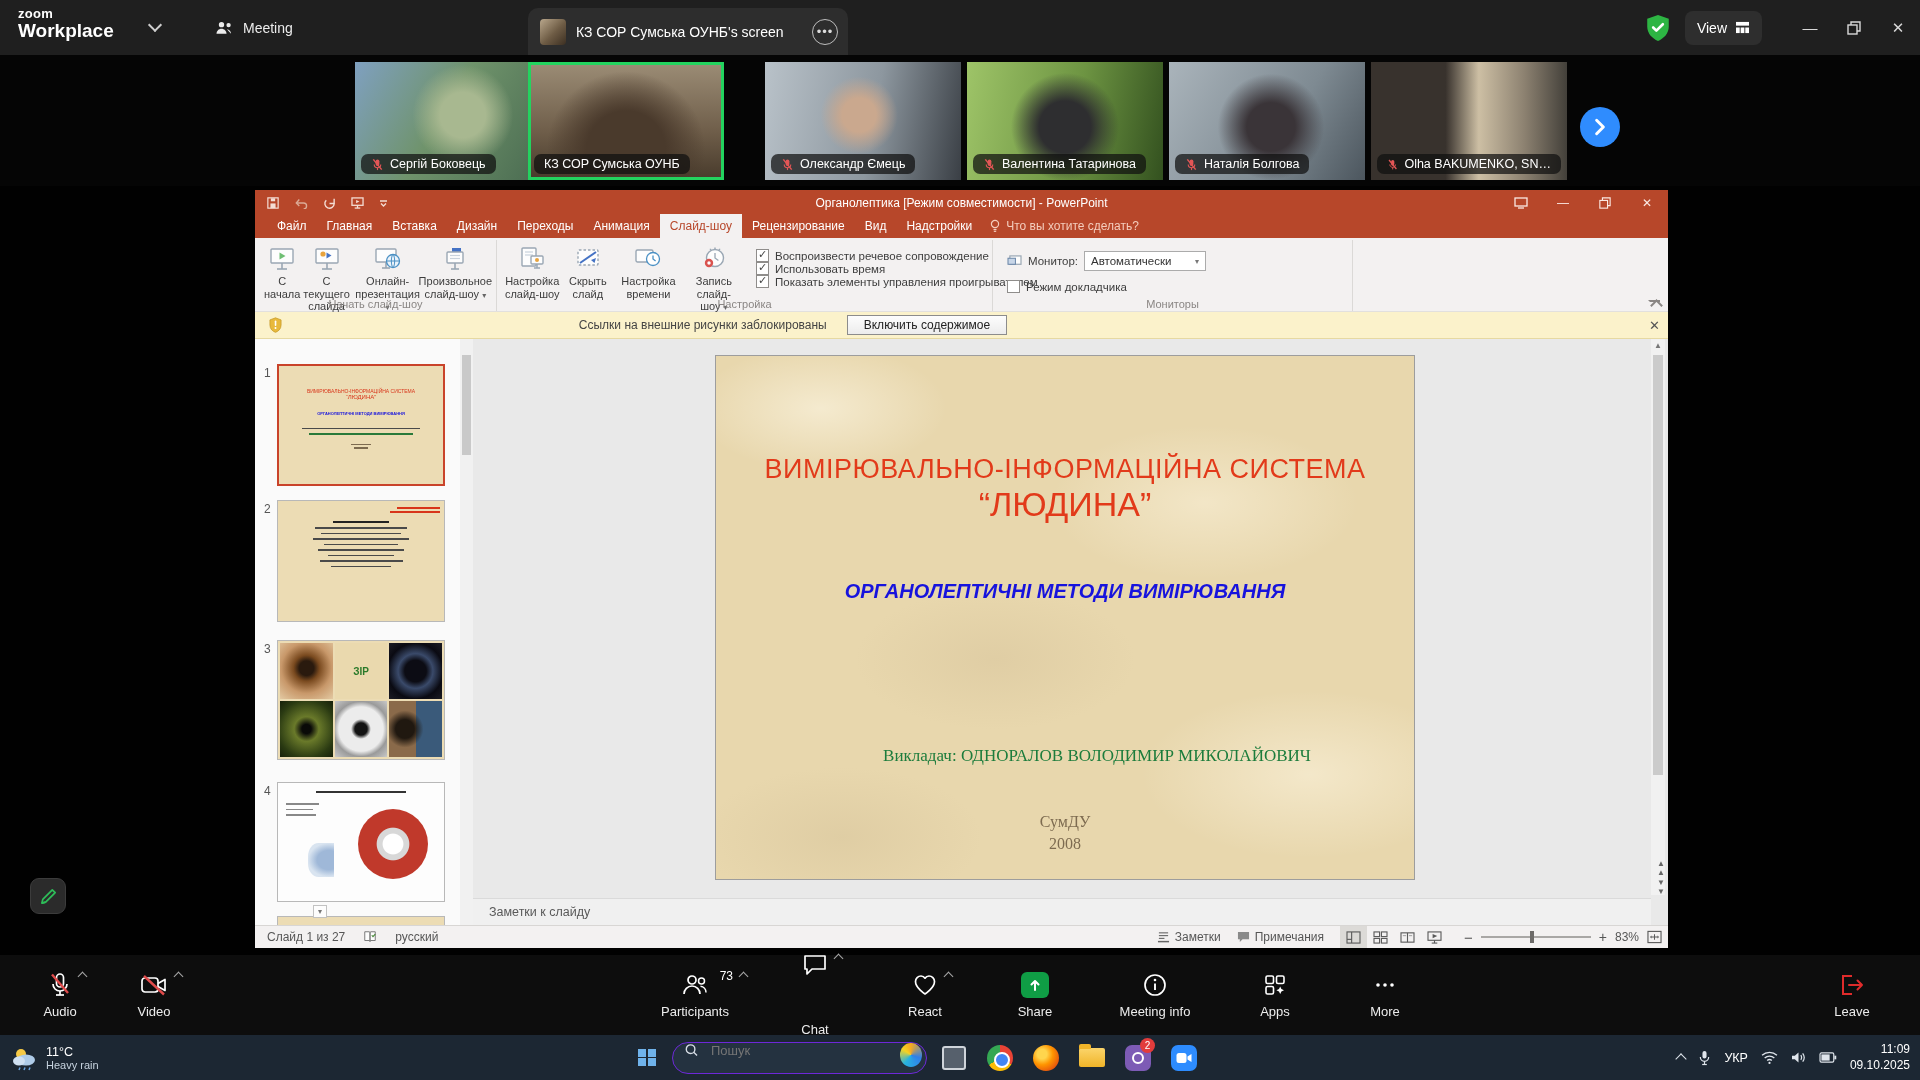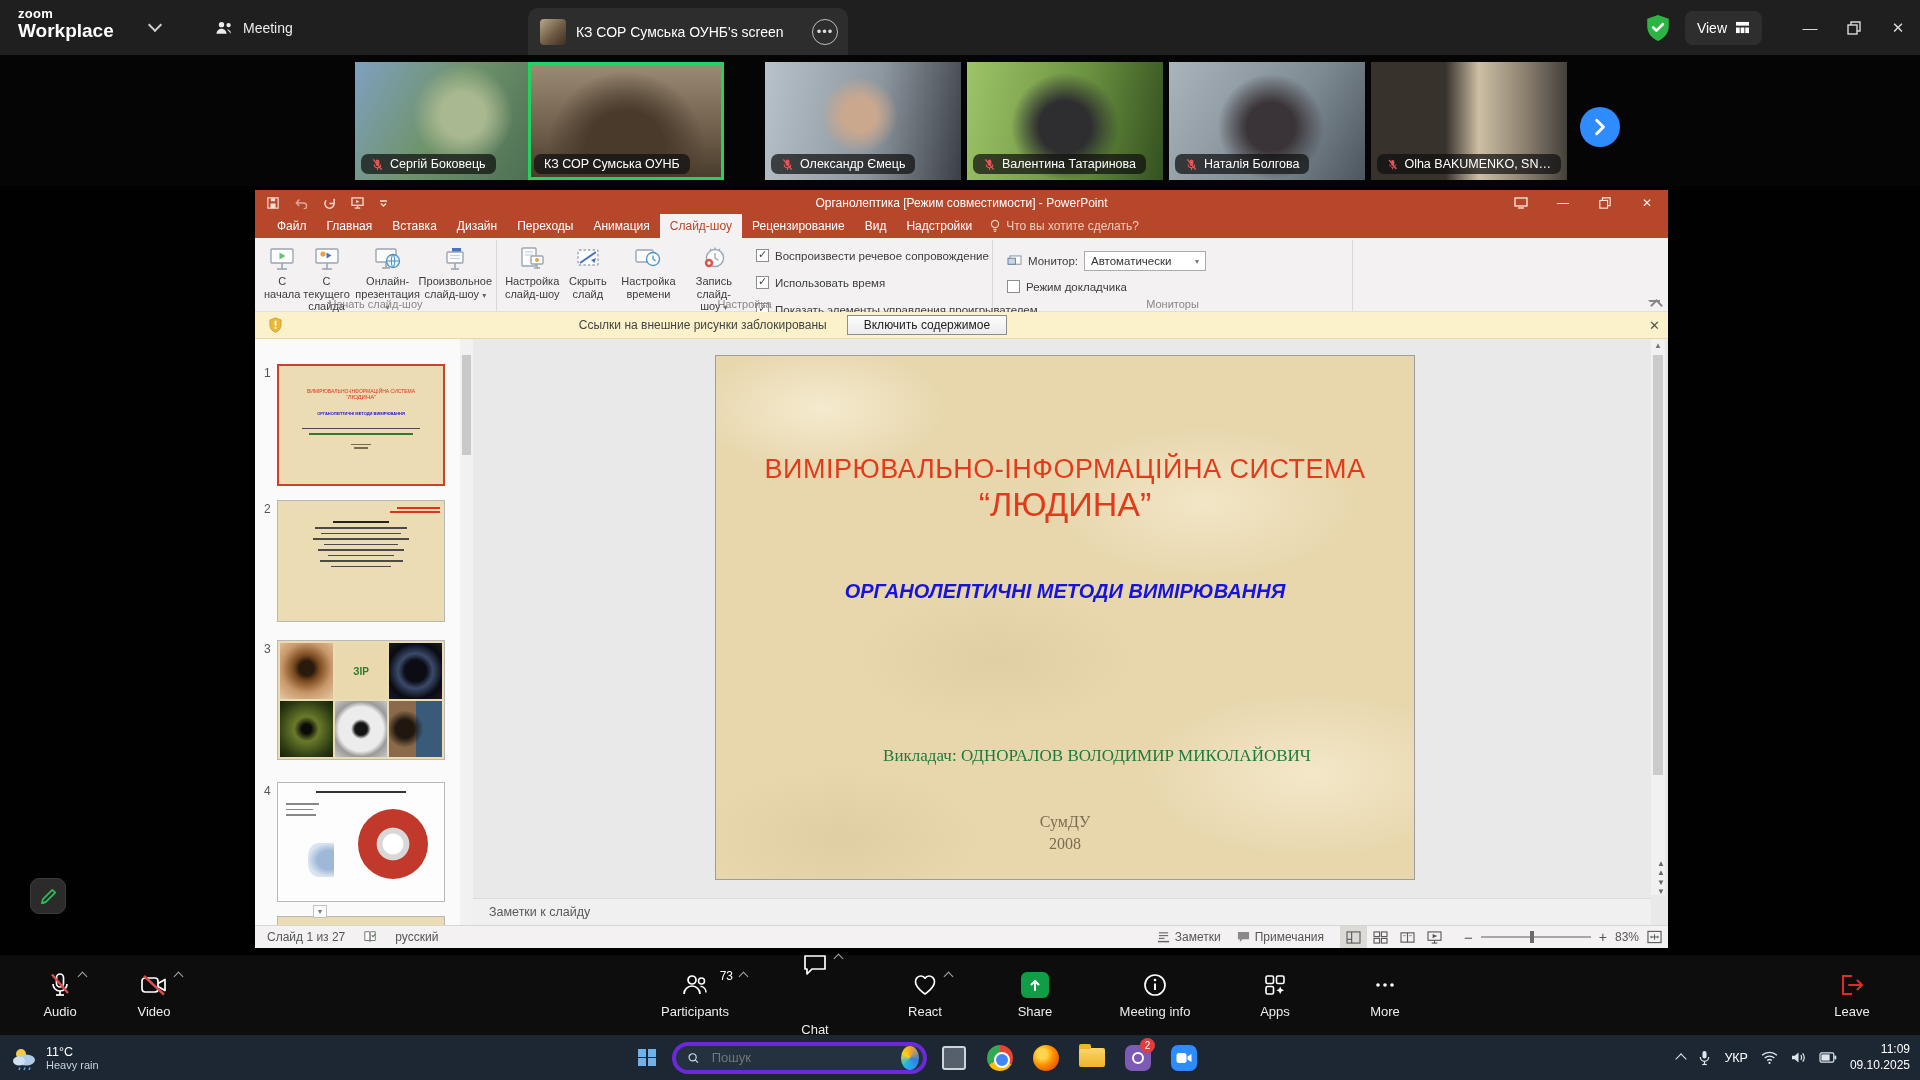--- a/index.html
+++ b/index.html
@@ -51,21 +51,21 @@
   .tellme { display:flex; align-items:center; gap:6px; color:#f4cdbd; font-size:12px; margin-left:8px; }
   .acct { position:absolute; right:8px; top:26px; height:24px; display:flex; align-items:center; gap:16px; color:#fff; font-size:12px; }
 
   .ppt-ribbon { position:absolute; top:50px; left:0; width:100%; height:72px; background:#f3f1f1; border-bottom:1px solid #e2e0de; display:flex; }
   .rgroup { position:relative; display:flex; align-items:flex-start; padding:3px 4px 16px; border-right:1px solid #dbd9d7; }
   .rgroup-label { position:absolute; bottom:1px; left:0; right:0; text-align:center; font-size:11px; color:#8a8684; }
   .rbtn { display:flex; flex-direction:column; align-items:center; padding-top:3px; color:#3d3d3d; font-size:11px; text-align:center; line-height:1.15; }
   .rbtn .cap { white-space:pre-line; margin-top:3px; }
   .rbtn .drop { color:#666; font-size:8px; }
   .innersep { width:1px; background:#e0dedc; margin:4px 2px 16px; }
-  .chkcol { display:flex; flex-direction:column; justify-content:flex-start; gap:14px; padding:6px 6px 0 8px; font-size:11.5px; color:#3d3d3d; }
+  .chkcol { display:flex; flex-direction:column; justify-content:flex-start; gap:0; padding:6px 6px 0 8px; font-size:11.5px; color:#3d3d3d; }
   .chk { display:flex; align-items:center; gap:6px; white-space:nowrap; }
   .box { width:13px; height:13px; background:#fff; border:1px solid #8f8d8b; position:relative; flex:0 0 auto; }
   .box.on::after { content:"✓"; position:absolute; left:1px; top:-2px; font-size:11px; color:#444; }
   .moncol { display:flex; flex-direction:column; gap:9px; padding:8px 10px 0; font-size:11.5px; color:#3d3d3d; }
   .monrow { display:flex; align-items:center; gap:6px; }
   .mon-dd { width:122px; height:20px; background:#fff; border:1px solid #ababab; display:flex; align-items:center; justify-content:space-between; padding:0 6px; font-size:11.5px; color:#333; }
   .ribbon-collapse { position:absolute; right:8px; bottom:3px; width:12px; height:8px; border-top:2px solid #8a8684; border-left:2px solid transparent; transform:rotate(0); }
   .ribbon-collapse::before { content:""; position:absolute; left:2px; top:-1px; width:7px; height:7px; border-left:2px solid #8a8684; border-top:2px solid #8a8684; transform:rotate(45deg); }
 
   .ppt-warning { position:absolute; top:122px; left:0; width:100%; height:27px; background:#fbf2cb; border-bottom:1px solid #e6d9a2; display:flex; align-items:center; gap:10px; padding-left:14px; }
@@ -130,21 +130,21 @@
 
   
   .taskbar { position:absolute; top:1035px; left:0; width:1920px; height:45px; background:#1c2733; }
   .weather { position:absolute; left:10px; top:0; height:45px; display:flex; align-items:center; gap:8px; color:#fff; }
   .weather .t { font-size:12.5px; }
   .weather .d { font-size:11px; color:#c6d2de; }
   .task-center { position:absolute; left:630px; top:0; height:45px; display:flex; align-items:center; gap:8px; }
   .start { width:34px; height:45px; display:flex; align-items:center; justify-content:center; }
   .winlogo { display:grid; grid-template-columns:8px 8px; grid-template-rows:8px 8px; gap:1.5px; }
   .winlogo div { background:#6fb2ea; }
-  .search-pill { width:255px; height:32px; border-radius:16px; background:#243240; border:4px solid #6d28d9; display:flex; align-items:center; padding:0 4px 0 12px; gap:13px; }
+  .search-pill { width:255px; height:32px; border-radius:16px; background:#243240; border:1px solid #6d28d9; display:flex; align-items:flex-start; padding:0 4px 0 12px; gap:13px; }
   .search-pill input { flex:1; background:transparent; border:none; outline:none; color:#d8dee6; font-size:13px; font-family:"Liberation Sans",sans-serif; }
   .bing-circle { width:24px; height:24px; border-radius:50%; background:conic-gradient(#f6a821,#2f7fe8 30%,#28b4e0 60%,#f6d321 85%,#f6a821); }
   .tk-ico { width:38px; height:45px; display:flex; align-items:center; justify-content:center; position:relative; }
   .chrome { width:26px; height:26px; border-radius:50%; background:conic-gradient(#ea4335 0 33%,#fbbc05 33% 66%,#34a853 66% 100%); position:relative; }
   .chrome::after { content:""; position:absolute; left:7px; top:7px; width:12px; height:12px; border-radius:50%; background:#4285f4; border:2px solid #fff; }
   .firefox { width:26px; height:26px; border-radius:50%; background:radial-gradient(circle at 35% 35%, #ffd54d 0 20%, #ff9500 45%, #e8590c 75%, #b33414); }
   .folder { width:26px; height:19px; background:linear-gradient(#fbd56b,#f0b429); border-radius:2px; position:relative; }
   .folder::before { content:""; position:absolute; top:-4px; left:0; width:12px; height:5px; background:#f0b429; border-radius:2px 2px 0 0; }
   .grayapp { width:24px; height:24px; border:2px solid #cfd4da; border-radius:3px; background:#56606c; }
   .viber { width:26px; height:26px; border-radius:7px; background:#7d5bb5; display:flex; align-items:center; justify-content:center; }

